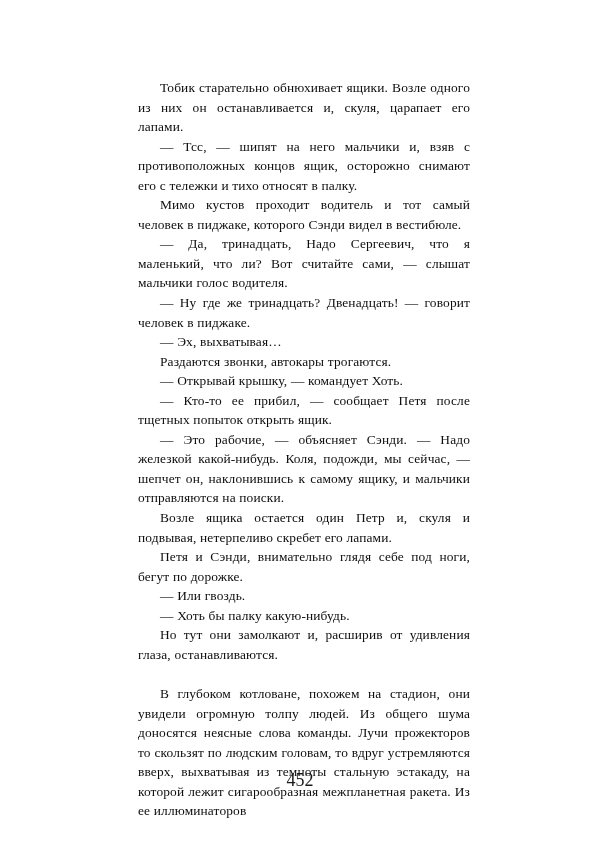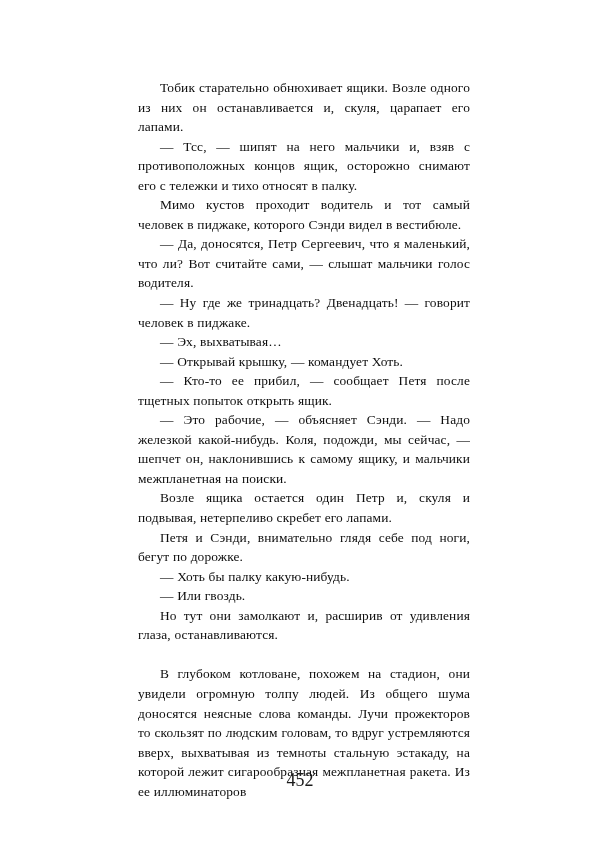--- a/index.html
+++ b/index.html
@@ -57,30 +57,31 @@
 </style>
 </head>
 <body>
 
 <div class="page">
 
   <div class="text-block">
     <p class="para">Тобик старательно обнюхивает ящики. Возле одного из них он останавливается и, скуля, царапает его лапами.</p>
     <p class="para">— Тсс, — шипят на него мальчики и, взяв с противоположных концов ящик, осторожно снимают его с тележки и тихо относят в палку.</p>
     <p class="para">Мимо кустов проходит водитель и тот самый человек в пиджаке, которого Сэнди видел в вестибюле.</p>
-    <p class="para">— Да, доносятся, Петр Сергеевич, что я маленький, что ли? Вот считайте сами, — слышат мальчики голос водителя.</p>
+    <p class="para">— Да, тринадцать, Надо Сергеевич, что я маленький, что ли? Вот считайте сами, — слышат мальчики голос водителя.</p>
     <p class="para">— Ну где же тринадцать? Двенадцать! — говорит человек в пиджаке.</p>
     <p class="para">— Эх, выхватывая…</p>
+    <p class="para">Раздаются звонки, автокары трогаются.</p>
     <p class="para">— Открывай крышку, — командует Хоть.</p>
     <p class="para">— Кто-то ее прибил, — сообщает Петя после тщетных попыток открыть ящик.</p>
-    <p class="para">— Это рабочие, — объясняет Сэнди. — Надо железкой какой-нибудь. Коля, подожди, мы сейчас, — шепчет он, наклонившись к самому ящику, и мальчики межпланетная на поиски.</p>
+    <p class="para">— Это рабочие, — объясняет Сэнди. — Надо железкой какой-нибудь. Коля, подожди, мы сейчас, — шепчет он, наклонившись к самому ящику, и мальчики отправляются на поиски.</p>
     <p class="para">Возле ящика остается один Петр и, скуля и подвывая, нетерпеливо скребет его лапами.</p>
     <p class="para">Петя и Сэнди, внимательно глядя себе под ноги, бегут по дорожке.</p>
+    <p class="para">— Или гвоздь.</p>
     <p class="para">— Хоть бы палку какую-нибудь.</p>
-    <p class="para">— Или гвоздь.</p>
     <p class="para">Но тут они замолкают и, расширив от удивления глаза, останавливаются.</p>
     <div class="gap"></div>
     <p class="para">В глубоком котловане, похожем на стадион, они увидели огромную толпу людей. Из общего шума доносятся неясные слова команды. Лучи прожекторов то скользят по людским головам, то вдруг устремляются вверх, выхватывая из темноты стальную эстакаду, на которой лежит сигарообразная межпланетная ракета. Из ее иллюминаторов</p>
   </div>
 
   <div class="page-number">452</div>
 
 </div>
 
 </body></html>

